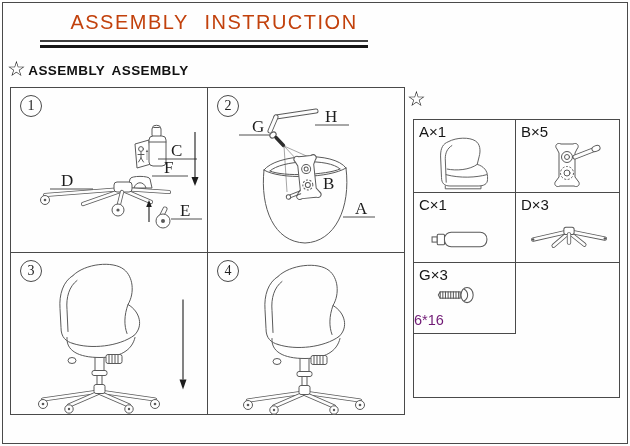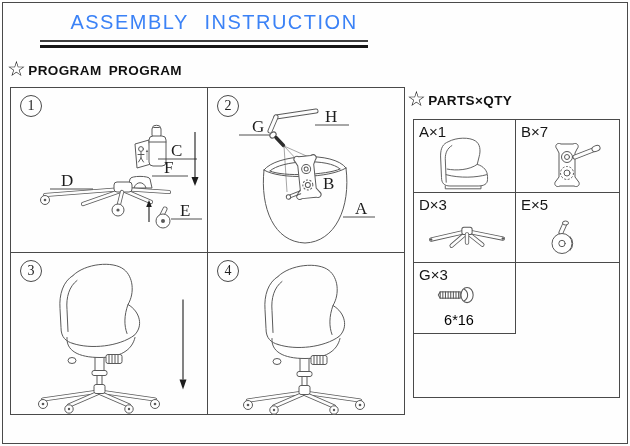--- a/index.html
+++ b/index.html
@@ -4,21 +4,21 @@
 <style>
   html,body { margin:0; padding:0; background:#888; }
   .canvas {
     position:relative; width:630px; height:446px; background:#fefefe;
     font-family:"Liberation Sans", sans-serif; color:#1a1a1a; overflow:hidden;
   }
   .frame { position:absolute; inset:2px; border:1px solid #4a4a4a; }
 
   .title {
     position:absolute; left:10px; top:11px; width:408px; text-align:center;
-    font-size:20px; letter-spacing:1.5px; word-spacing:9px; color:#3b82f6;
+    font-size:20px; letter-spacing:1.5px; word-spacing:9px; color:#c2410c;
   }
   .title-rule {
     position:absolute; left:40px; top:40px; width:328px; height:3px;
     border-top:2px solid #3e3e3e; border-bottom:3px solid #161616;
   }
 
   .section-heading { position:absolute; display:flex; align-items:center; font-weight:bold;
     font-size:13.5px; letter-spacing:.4px; word-spacing:3px; color:#111; }
   .section-heading .star { font-weight:400; font-size:21px; line-height:1; margin-right:2px; position:relative; top:-2px; color:#222; }
   .heading-program { left:7px; top:60px; }
@@ -36,21 +36,21 @@
   .step-svg { position:absolute; left:0; top:0; width:100%; height:100%; }
 
   
   .parts-table { position:absolute; left:413px; top:119px; width:205px; height:277px;
     border:1px solid #4a4a4a; display:grid; grid-template-columns:102px 1fr; grid-template-rows:73px 70px 71px 1fr; }
   .part-cell { position:relative; border-right:1px solid #4a4a4a; border-bottom:1px solid #4a4a4a; }
   .part-cell:nth-child(2n) { border-right:none; }
   .part-cell:nth-child(n+7) { border-bottom:none; }
   .part-code { position:absolute; left:5px; top:3px; font-size:15px; color:#161616; }
   .part-icon { position:absolute; }
-  .part-note { position:absolute; left:0; width:90px; bottom:5px; text-align:center; font-size:14.5px; color:#000000; }
+  .part-note { position:absolute; left:0; width:90px; bottom:5px; text-align:left; font-size:14.5px; color:#701a75; }
 
   
   svg { overflow:visible; }
   .ln  { fill:none; stroke:#5a5a5a; stroke-width:1; stroke-linecap:round; stroke-linejoin:round; }
   .lnf { fill:#fff;  stroke:#5a5a5a; stroke-width:1; }
   .cw  { fill:#fff;  stroke:#5a5a5a; stroke-width:1; }
   .dot { fill:#5a5a5a; stroke:none; }
   .tO  { fill:none; stroke:#5a5a5a; stroke-width:5;   stroke-linecap:round; stroke-linejoin:round; }
   .tI  { fill:none; stroke:#fdfdfd; stroke-width:3.2; stroke-linecap:round; stroke-linejoin:round; }
   .lO  { fill:none; stroke:#5a5a5a; stroke-width:4.2; stroke-linecap:round; stroke-linejoin:round; }
@@ -67,26 +67,25 @@
 <body>
 
 <div class="canvas">
   <div class="frame"></div>
 
   <div class="title">ASSEMBLY INSTRUCTION</div>
   <div class="title-rule"></div>
 
   <div class="section-heading heading-program">
     <span class="star">☆</span>
-    <span>PROGRAM PROGRAM</span>
+    <span>ASSEMBLY ASSEMBLY</span>
   </div>
 
   <div class="section-heading heading-parts">
     <span class="star">☆</span>
-    <span>PARTS×QTY</span>
   </div>
 
   <div class="steps-grid">
 
     <div class="step-cell">
       <div class="step-num">
           <span>1</span>
         </div>
       <svg class="step-svg" viewBox="0 0 196 160">
 
@@ -260,64 +259,61 @@
       <svg class="part-icon" style="left:20px; top:15px;" width="62" height="55" viewBox="0 0 66 58">
         <path class="lnf" d="M15,7 C24,2 38,2 44,6 C49,9 50,16 48,23 L46,31 C53,33 57,38 57,44 L57,47 C57,52 53,54 47,54 L17,54 C11,54 8,51 8,45 L7,22 C7,13 10,9 15,7 Z"></path>
         <path class="ln" d="M19,11 C14,14 12,19 12,25 L13,50"></path>
         <path class="ln" d="M46,31 C38,37 24,38 14,36"></path>
         <path class="ln" d="M13,42 C28,46 45,45 56,42"></path>
         <path class="ln" d="M12,54 L12,57 L50,57 L50,54"></path>
       </svg>
     </div>
 
     <div class="part-cell">
-      <div class="part-code">B×7</div>
+      <div class="part-code">B×5</div>
       <svg class="part-icon" style="left:24px; top:17px;" width="64" height="52" viewBox="0 0 62 52">
         <path class="lnf" d="M16,12 C13,9 16,5 20,7 L32,7 C36,5 39,9 36,12 L34,16 L34,40 L37,44 C40,47 37,51 33,49 L19,49 C15,51 12,47 15,44 L18,40 L18,16 Z"></path>
         <circle class="ln" cx="26" cy="20" r="5.5"></circle>
           <circle class="ln" cx="26" cy="20" r="2.5"></circle>
         <circle class="gear" cx="26" cy="36" r="6.5"></circle>
           <circle class="ln" cx="26" cy="36" r="3"></circle>
         <path class="tO" d="M34,20 L52,13"></path>
           <path class="tI" d="M34,20 L52,13"></path>
         <ellipse class="lnf" cx="55" cy="11.5" rx="4.2" ry="2.8" transform="rotate(-20 55 11.5)"></ellipse>
       </svg>
     </div>
 
+    <div class="part-cell">
+      <div class="part-code">C×1</div>
+      <svg class="part-icon" style="left:16px; top:36px;" width="60" height="21" viewBox="0 0 58 20">
+        <rect class="lnf" x="2" y="7.5" width="5" height="5"></rect>
+        <rect class="lnf" x="7" y="5" width="7" height="10" rx="1"></rect>
+        <rect class="lnf" x="14" y="3" width="41" height="14" rx="6.5"></rect>
+      </svg>
+    </div>
 
     <div class="part-cell">
       <div class="part-code">D×3</div>
       <svg class="part-icon" style="left:11px; top:30px;" width="84" height="27" viewBox="0 0 82 26">
         <path class="lO" d="M41,8 L6,16"></path>
           <path class="lI" d="M41,8 L6,16"></path>
         <path class="lO" d="M41,8 L76,15"></path>
           <path class="lI" d="M41,8 L76,15"></path>
         <path class="lO" d="M41,9 L26,22"></path>
           <path class="lI" d="M41,9 L26,22"></path>
         <path class="lO" d="M41,9 L56,21"></path>
           <path class="lI" d="M41,9 L56,21"></path>
         <rect class="lnf" x="36" y="4" width="10" height="7" rx="2"></rect>
         <path class="lO" d="M41,11 L41,19"></path>
           <path class="lI" d="M41,11 L41,19"></path>
         <circle class="dot" cx="6" cy="16" r="1.2"></circle>
           <circle class="dot" cx="76" cy="15" r="1.2"></circle>
       </svg>
     </div>
 
-    <div class="part-cell">
-      <div class="part-code">E×5</div>
-      <svg class="part-icon" style="left:32px; top:26px;" width="32" height="37" viewBox="0 0 32 36">
-        <path class="tO" d="M17,4 L13,13"></path>
-          <path class="tI" d="M17,4 L13,13"></path>
-        <ellipse class="lnf" cx="17.5" cy="3.5" rx="3" ry="2"></ellipse>
-        <circle class="cw" cx="14" cy="24" r="10"></circle>
-        <path class="ln" d="M22,17 A10,10 0 0 1 22,31"></path>
-        <circle class="ln" cx="14" cy="24" r="3.2"></circle>
-      </svg>
-    </div>
 
 
     <div class="part-cell">
       <div class="part-code">G×3</div>
       <svg class="part-icon" style="left:22px; top:22px;" width="40" height="19" viewBox="0 0 38 18">
         <path class="ln" d="M4,6.5 L2.2,9.5 L4,12.5"></path>
         <rect class="lnf" x="4" y="6.5" width="19" height="6"></rect>
         <path class="ln" d="M6.5,6.5 L6.5,12.5 M9,6.5 L9,12.5 M11.5,6.5 L11.5,12.5 M14,6.5 L14,12.5 M16.5,6.5 L16.5,12.5 M19,6.5 L19,12.5 M21.5,6.5 L21.5,12.5"></path>
         <ellipse class="lnf" cx="29.5" cy="9.5" rx="5.8" ry="7.2"></ellipse>
         <path class="ln" d="M27,4 A6.5,6.5 0 0 1 27,15"></path>

